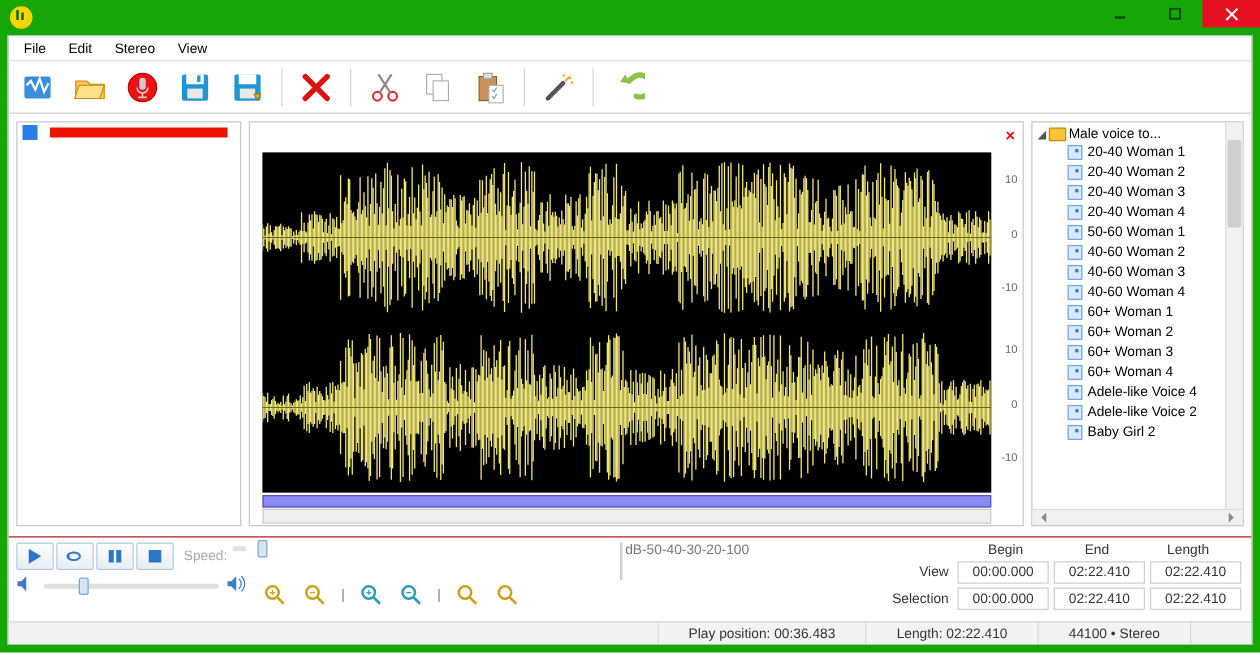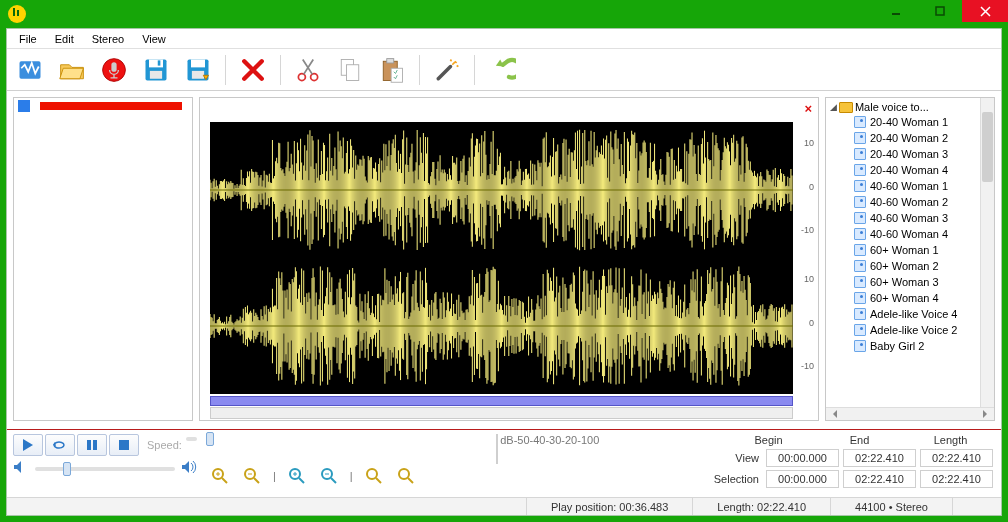--- a/index.html
+++ b/index.html
@@ -62,21 +62,21 @@
 .volicon{width:16px;height:16px}
 .zoomgrp{display:flex;align-items:center;gap:10px;padding:0 4px;color:#777}
 .zbtn{width:22px;height:22px;display:flex;align-items:center;justify-content:center}
 .meterbox{width:240px;display:flex;justify-content:center}
 .meter{height:30px;border:1px solid #cfcfcf;background:linear-gradient(#f3f3f3,#e9e9e9);position:relative;margin-bottom:2px}
 .meter .bar{position:absolute;left:1px;height:12px;background:linear-gradient(90deg,#1c7a00 0%,#6ecb00 55%,#d7e400 85%,#f9f100 100%)}
 .meter .bar.t{top:2px;width:78%}
 .meter .bar.b{bottom:2px;width:78%}
 .meter-lbls{display:flex;justify-content:space-between;color:#777;font-size:9px;padding:0 2px}
 .infogrp{flex:1;display:flex;flex-direction:column;align-items:flex-end;gap:3px;padding-right:2px}
-.hdrrow{display:flex;gap:18px;padding-right:6px}
+.hdrrow{display:flex;gap:0;padding-right:6px}
 .hdrrow span{width:73px;text-align:center;color:#333}
 .valrow{display:flex;align-items:center;gap:4px}
 .valrow .lbl{width:60px;text-align:right;color:#333;padding-right:3px}
 .valbox{width:73px;height:18px;border:1px solid #cfcfcf;background:#fff;text-align:center;line-height:16px;color:#333}
 .status{position:absolute;left:0;right:0;bottom:0;height:18px;background:#f3f3f3;border-top:1px solid #d6d6d6;display:flex;align-items:center;color:#333}
 .status .cell{padding:0 24px;border-left:1px solid #d6d6d6;height:100%;display:flex;align-items:center}
 .status .spacer{flex:1}
 </style>
 </head>
 <body>
@@ -1361,21 +1361,21 @@
             <div class="tree-item">
               <span class="leaf"></span>
               <span>20-40 Woman 3</span>
             </div>
             <div class="tree-item">
               <span class="leaf"></span>
               <span>20-40 Woman 4</span>
             </div>
             <div class="tree-item">
               <span class="leaf"></span>
-              <span>40-60 Woman 1</span>
+              <span>50-60 Woman 1</span>
             </div>
             <div class="tree-item">
               <span class="leaf"></span>
               <span>40-60 Woman 2</span>
             </div>
             <div class="tree-item">
               <span class="leaf"></span>
               <span>40-60 Woman 3</span>
             </div>
             <div class="tree-item">

